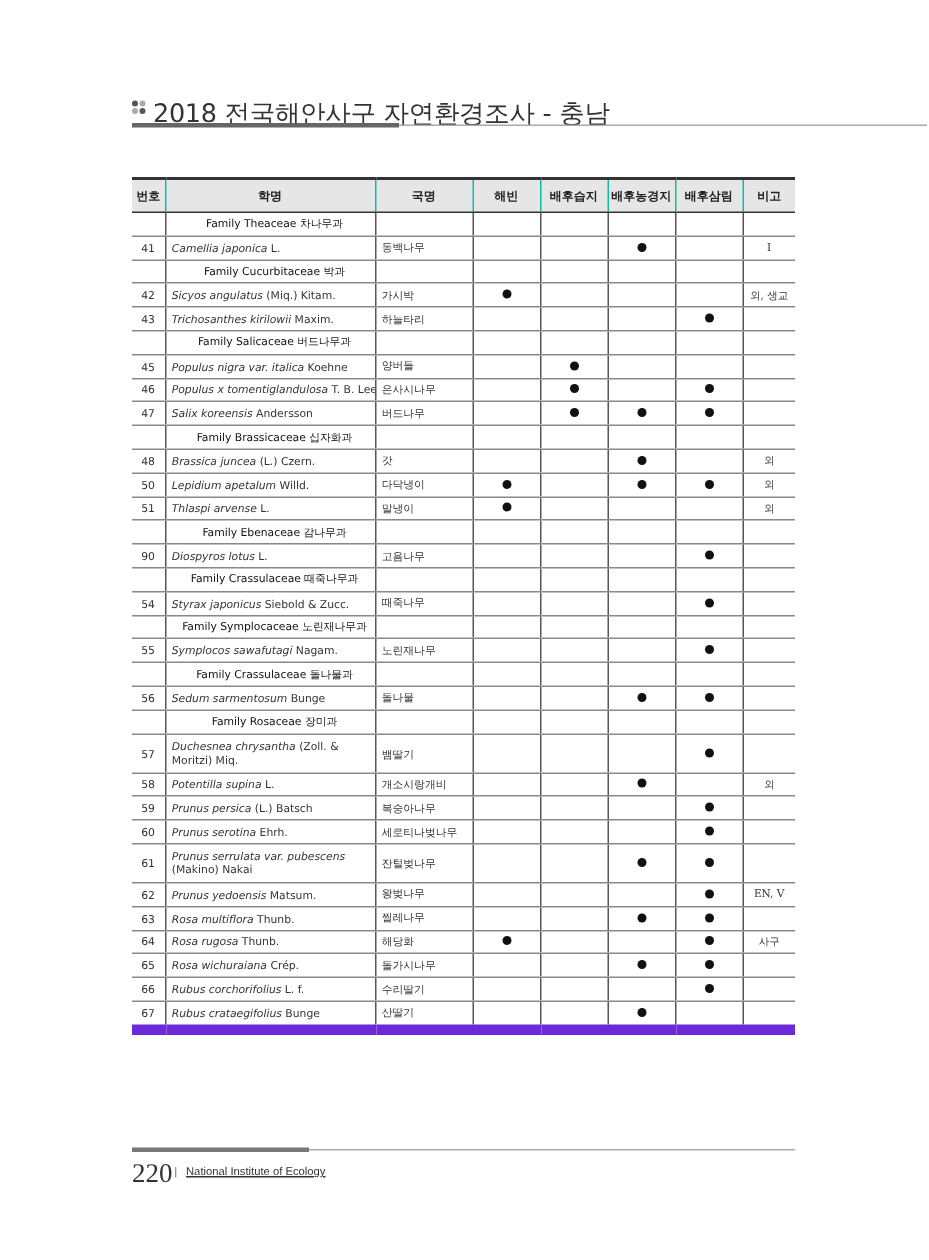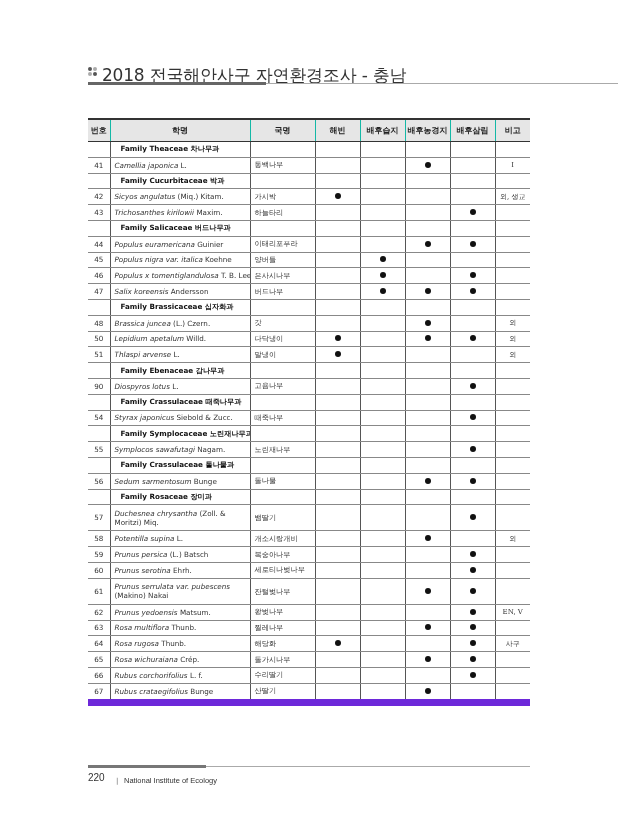--- a/index.html
+++ b/index.html
@@ -12,33 +12,33 @@
   .header .rule-light { position:absolute; left:178px; top:19px; width:352px; height:1px; background:#aaa; }
 
   table.t { position:absolute; left:88px; top:118px; width:442px; border-collapse:collapse; table-layout:fixed; font-size:7.2px; }
   table.t th { background:#e6e6e6; font-weight:bold; font-size:8px; height:21px; border-top:2px solid #333; border-bottom:1px solid #333; text-align:center; color:#222; padding:0; }
   table.t td { height:14.8px; border-bottom:1px solid #888; border-left:1px solid #555; padding:0 4px; color:#333; vertical-align:middle; overflow:hidden; white-space:nowrap; }
   table.t td:first-child { border-left:none; text-align:center; padding:0; }
   table.t th + th { border-left:1px solid #14b8a6; }
   table.t tr.last td { border-bottom:7px solid #6d28d9; }
   table.t td.dot { text-align:center; padding:0; }
   table.t td.note { text-align:center; padding:0; font-family:"DejaVu Serif", serif; font-size:7px; }
-  table.t tr.fam td.fname { font-weight:bold; color:#111; padding-left:10px; }
+  table.t tr.fam td.fname { font-weight:normal; color:#111; padding-left:10px;text-align:center; }
   table.t td.sci i { font-style:italic; }
   table.t tr.tall td { height:25px; white-space:normal; line-height:9px; }
   .bullet { display:inline-block; width:6px; height:6px; background:#111; border-radius:50%; }
   col.c1 { width:22px; } col.c2 { width:140px; } col.c3 { width:65px; } col.c4 { width:45px; }
   col.c5 { width:45px; } col.c6 { width:45px; } col.c7 { width:45px; } col.c8 { width:35px; }
 
   .footer { position:absolute; left:88px; top:765px; width:442px; height:30px; }
   .footer .rule-dark { position:absolute; left:0; top:0; width:118px; height:3px; background:#777; }
   .footer .rule-light { position:absolute; left:118px; top:1px; width:324px; height:1px; background:#aaa; }
-  .footer .pg { position:absolute; left:0; top:7px; font-size:10px; color:#333; font-family:Liberation Sans, sans-serif; }
+  .footer .pg { position:absolute; left:0; top:7px; font-size:18px; color:#333; font-family:Liberation Serif, serif; }
   .footer .sep { position:absolute; left:28px; top:12px; font-size:7px; color:#666; }
-  .footer .org { position:absolute; left:36px; top:11px; font-size:7.5px; color:#333; font-family:"Liberation Sans", sans-serif; }
+  .footer .org { position:absolute; left:36px; top:11px; font-size:7.5px; color:#333; font-family:"Liberation Sans", sans-serif;text-decoration:underline; }
 </style>
 </head>
 <body>
 
 <div class="header">
   <div class="dots">
     <span style="left:0;top:0;background:#555"></span>
     <span style="left:5px;top:0;background:#aaa"></span>
     <span style="left:0;top:5px;background:#aaa"></span>
     <span style="left:5px;top:5px;background:#555"></span>
@@ -126,30 +126,20 @@
         <td></td>
         <td class="fname">Family Salicaceae 버드나무과</td>
         <td></td>
         <td class="dot"></td>
         <td class="dot"></td>
         <td class="dot"></td>
         <td class="dot"></td>
         <td class="note"></td>
       </tr>
       <tr>
-        <td>44</td>
-        <td class="sci"><i>Populus euramericana</i><span> Guinier</span></td>
-        <td>이태리포푸라</td>
-        <td class="dot"></td>
-        <td class="dot"></td>
-        <td class="dot"><span class="bullet"></span></td>
-        <td class="dot"><span class="bullet"></span></td>
-        <td class="note"></td>
-      </tr>
-      <tr>
         <td>45</td>
         <td class="sci"><i>Populus nigra var. italica</i><span> Koehne</span></td>
         <td>양버들</td>
         <td class="dot"></td>
         <td class="dot"><span class="bullet"></span></td>
         <td class="dot"></td>
         <td class="dot"></td>
         <td class="note"></td>
       </tr>
       <tr>

